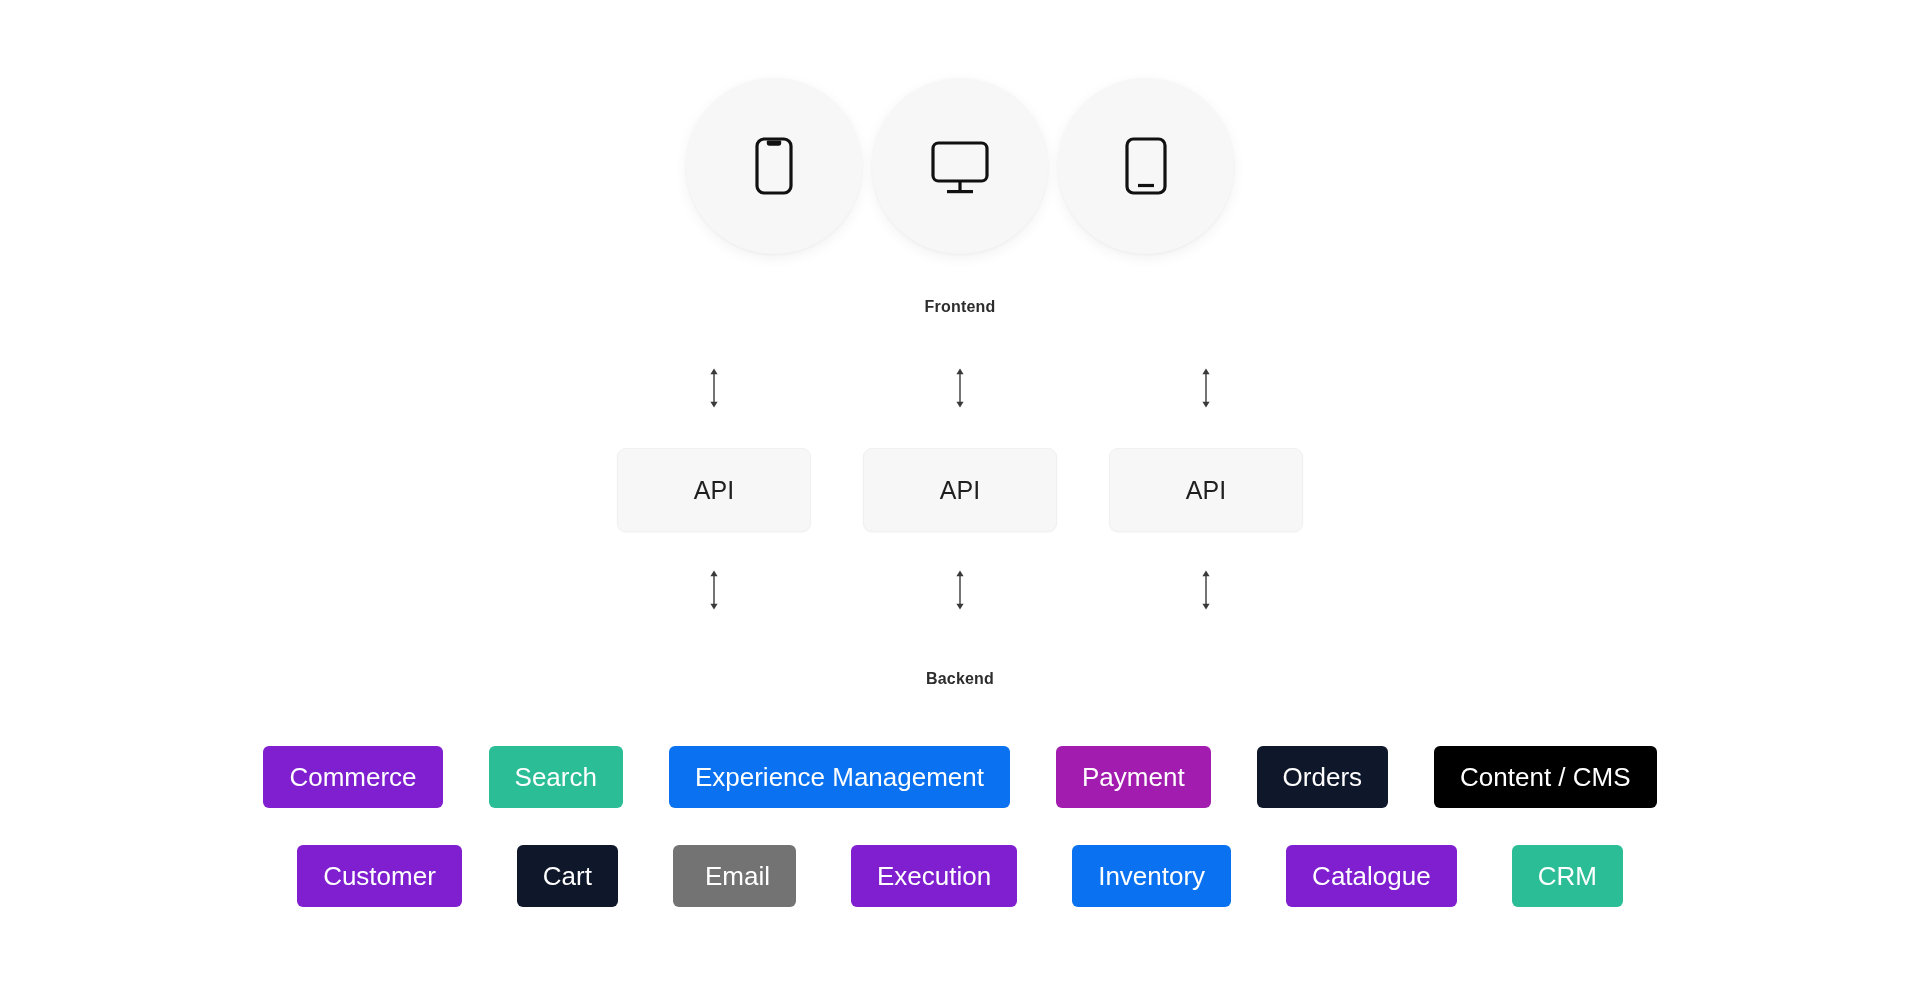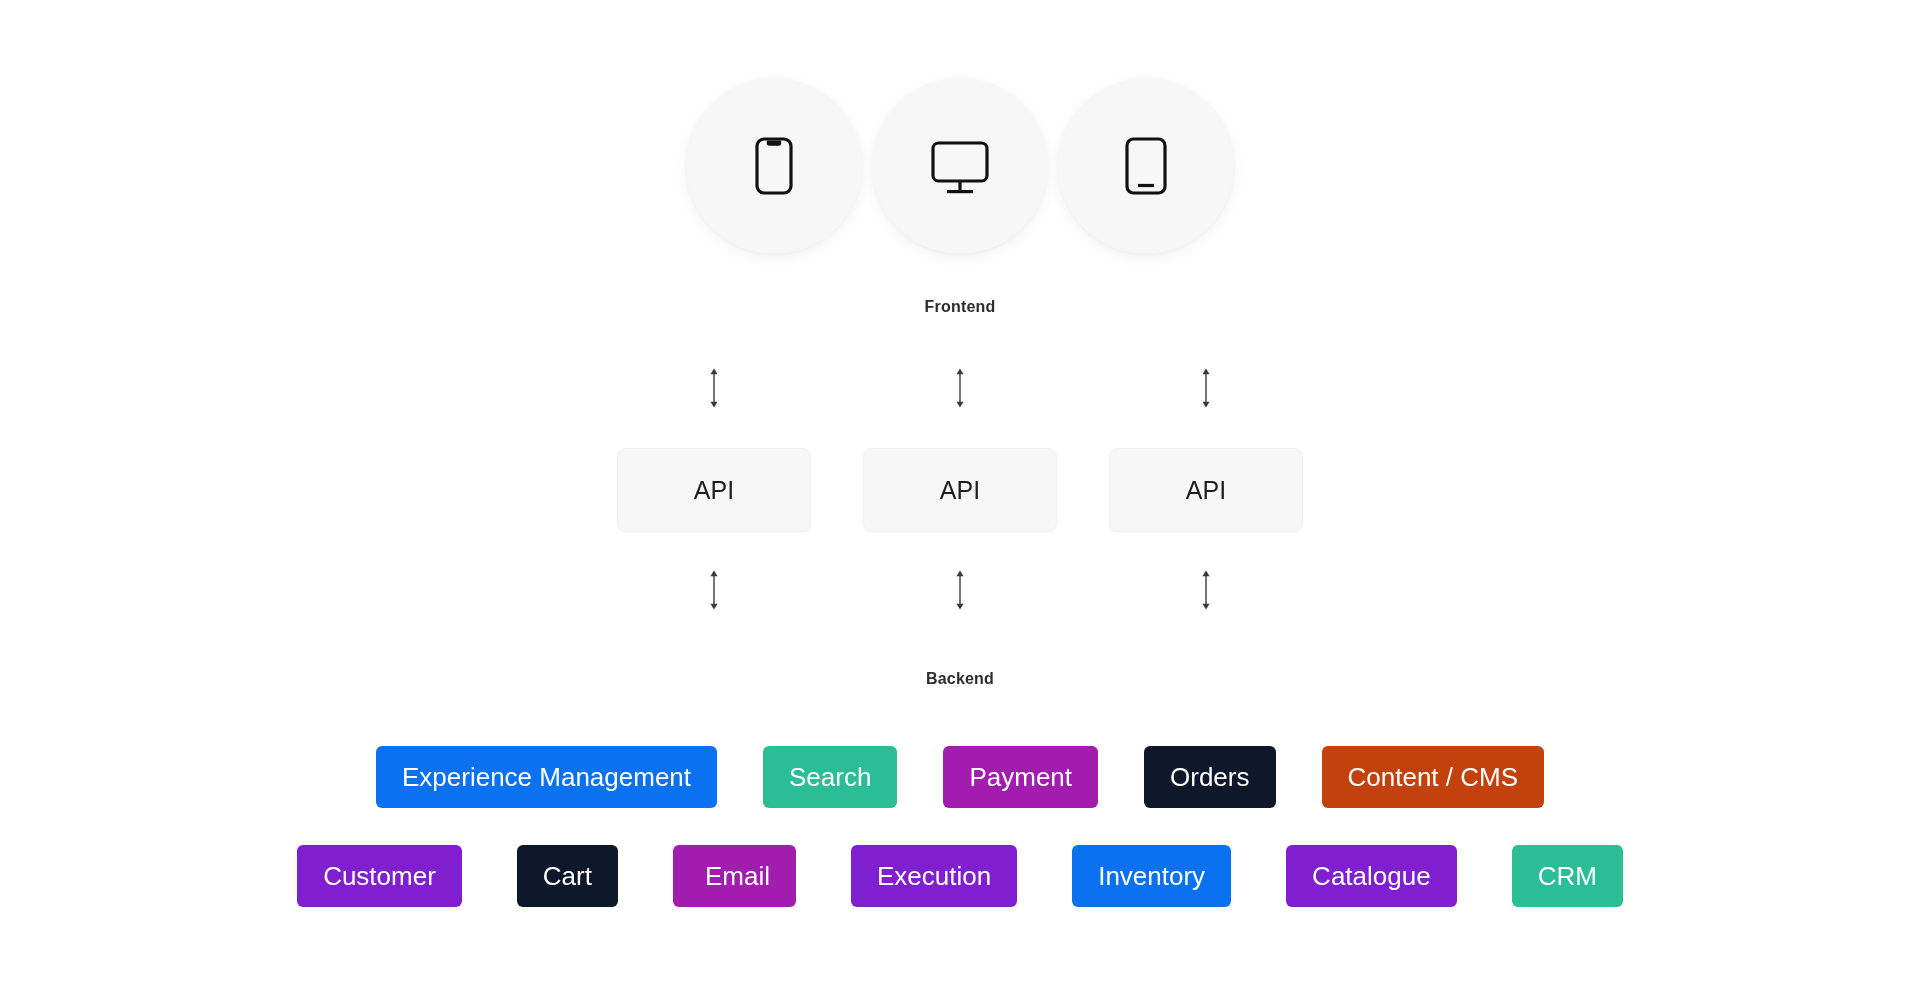--- a/index.html
+++ b/index.html
@@ -244,30 +244,31 @@
           <path d="M8 1.5 L4.4 7.2 H11.6 Z" fill="#3a3a3a"></path>
           <path d="M8 40.5 L4.4 34.8 H11.6 Z" fill="#3a3a3a"></path>
         </svg>
       </span>
     </div>
   </div>
 
   <div class="section-label label-backend">Backend</div>
 
   <div class="badge-row badge-row-1">
+    <div class="badge" style="background-color: rgb(127, 31, 208);">Commerce</div>
+    <div class="badge" style="background-color: rgb(43, 189, 150);">Search</div>
     <div class="badge" style="background-color: rgb(10, 114, 240);">Experience Management</div>
-    <div class="badge" style="background-color: rgb(43, 189, 150);">Search</div>
     <div class="badge" style="background-color: #a21caf;">Payment</div>
     <div class="badge" style="background-color: #0f172a;">Orders</div>
-    <div class="badge" style="background-color: #c2410c;">Content / CMS</div>
+    <div class="badge" style="background-color: #000000;">Content / CMS</div>
   </div>
 
   <div class="badge-row badge-row-2">
     <div class="badge" style="background-color: rgb(127, 31, 208);">Customer</div>
     <div class="badge" style="background-color: #0f172a;">Cart</div>
-    <div class="badge" style="background-color: #a21caf; padding-left: 32px;">Email</div>
+    <div class="badge" style="background-color: #737373; padding-left: 32px;">Email</div>
     <div class="badge" style="background-color: rgb(127, 31, 208);">Execution</div>
     <div class="badge" style="background-color: rgb(10, 114, 240);">Inventory</div>
     <div class="badge" style="background-color: rgb(127, 31, 208); text-align: right;">Catalogue</div>
     <div class="badge" style="background-color: rgb(43, 189, 150);">CRM</div>
   </div>
 
 </div>
 
 </body></html>

